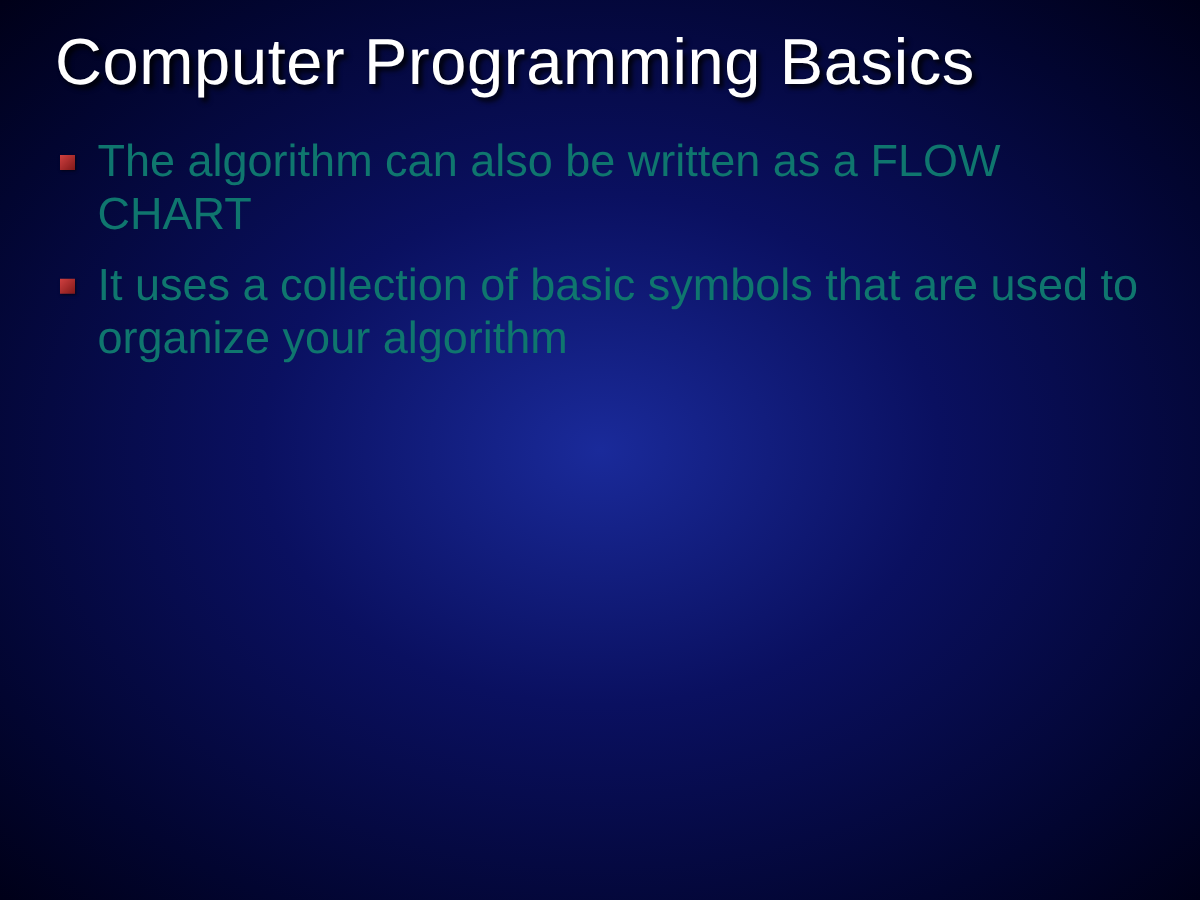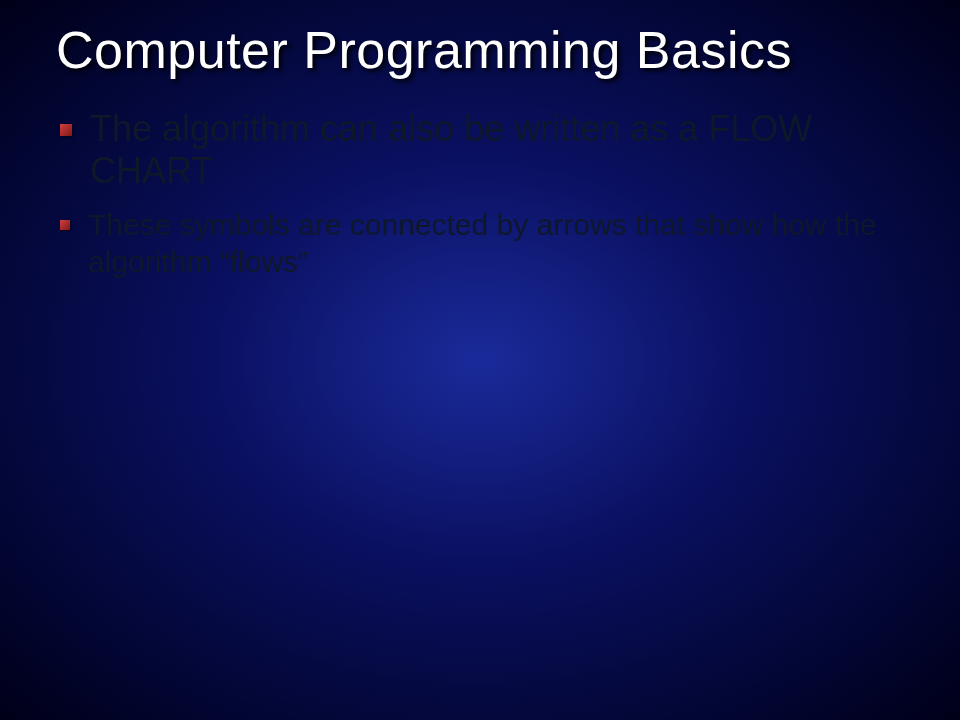--- a/index.html
+++ b/index.html
@@ -12,21 +12,21 @@
       height: 720px;
       background: radial-gradient(ellipse at center, #1a2a9a 0%, #0a1060 40%, #020530 80%, #000018 100%);
       font-family: Arial, Helvetica, sans-serif;
       color: #ffffff;
       overflow: hidden;
       position: relative;
     }
     .slide {
       width: 100%;
       height: 100%;
-      padding: 20px 48px 48px 56px;
+      padding: 20px 48px 48px 44px;
     }
     .title {
       font-size: 52px;
       font-weight: normal;
       color: #ffffff;
       text-shadow: 3px 3px 4px rgba(0,0,0,0.9);
       margin-bottom: 28px;
       letter-spacing: 0.5px;
     }
     .bullet-list {
@@ -43,21 +43,21 @@
       width: 12px;
       height: 12px;
       background: linear-gradient(135deg, #d04040 0%, #801818 100%);
       margin-top: 16px;
       margin-right: 18px;
       box-shadow: 1px 1px 2px rgba(0,0,0,0.6);
     }
     .bullet-text {
       font-size: 36px;
       line-height: 1.18;
-      color: #0f172a;
+      color: #0f766e;
       font-weight: normal;
     }
     .bullet-text.smaller {
       font-size: 30px;
       line-height: 1.22;
     }
     .bullet-marker.smaller {
       width: 10px;
       height: 10px;
       margin-top: 13px;
@@ -67,17 +67,17 @@
 <body>
 
 <div class="slide">
   <h1 class="title">Computer Programming Basics</h1>
   <ul class="bullet-list">
     <li class="bullet-item">
       <span class="bullet-marker"></span>
       <span class="bullet-text">The algorithm can also be written as a FLOW CHART</span>
     </li>
     <li class="bullet-item">
-      <span class="bullet-marker smaller"></span>
-      <span class="bullet-text smaller">These symbols are connected by arrows that show how the algorithm “flows”</span>
+      <span class="bullet-marker"></span>
+      <span class="bullet-text">It uses a collection of basic symbols that are used to organize your algorithm</span>
     </li>
   </ul>
 </div>
 
 </body></html>

